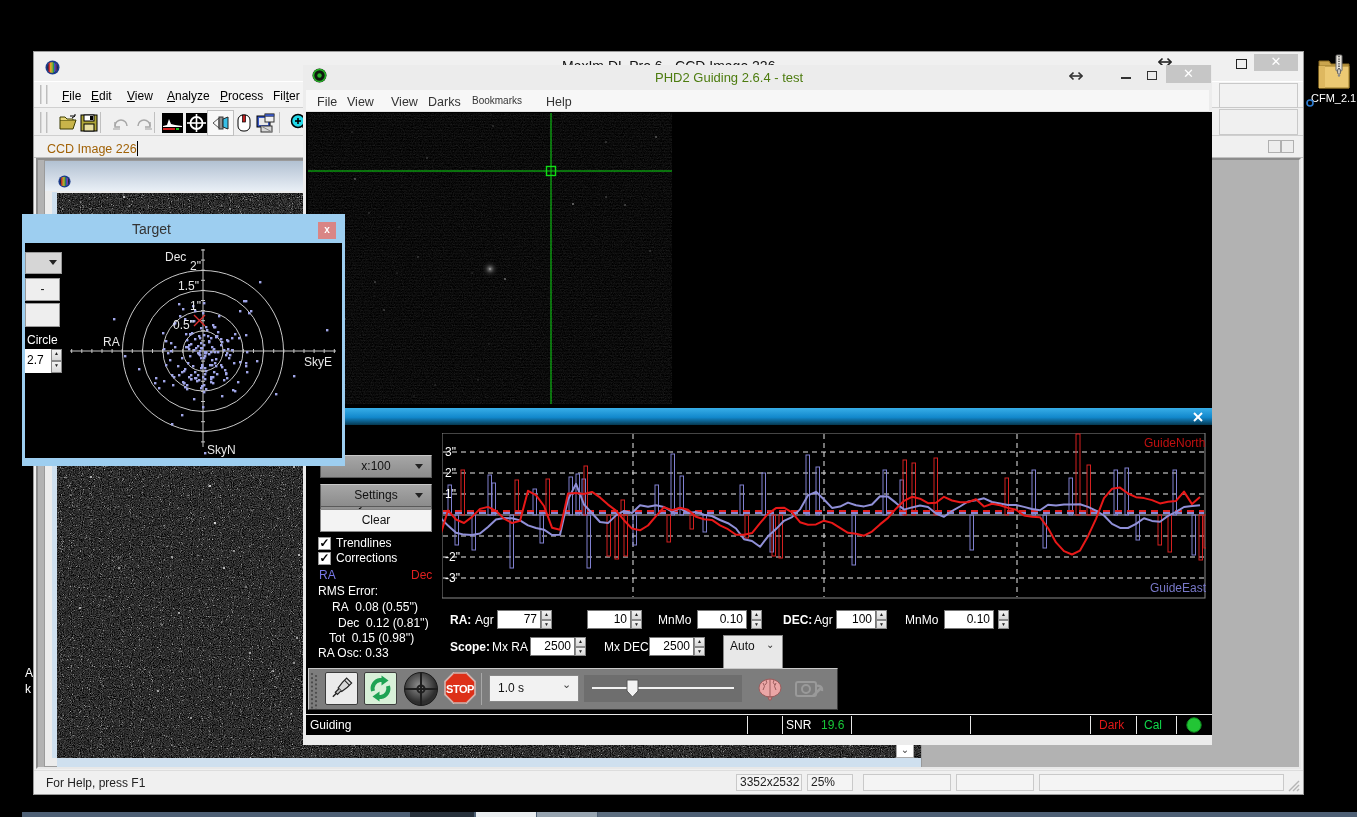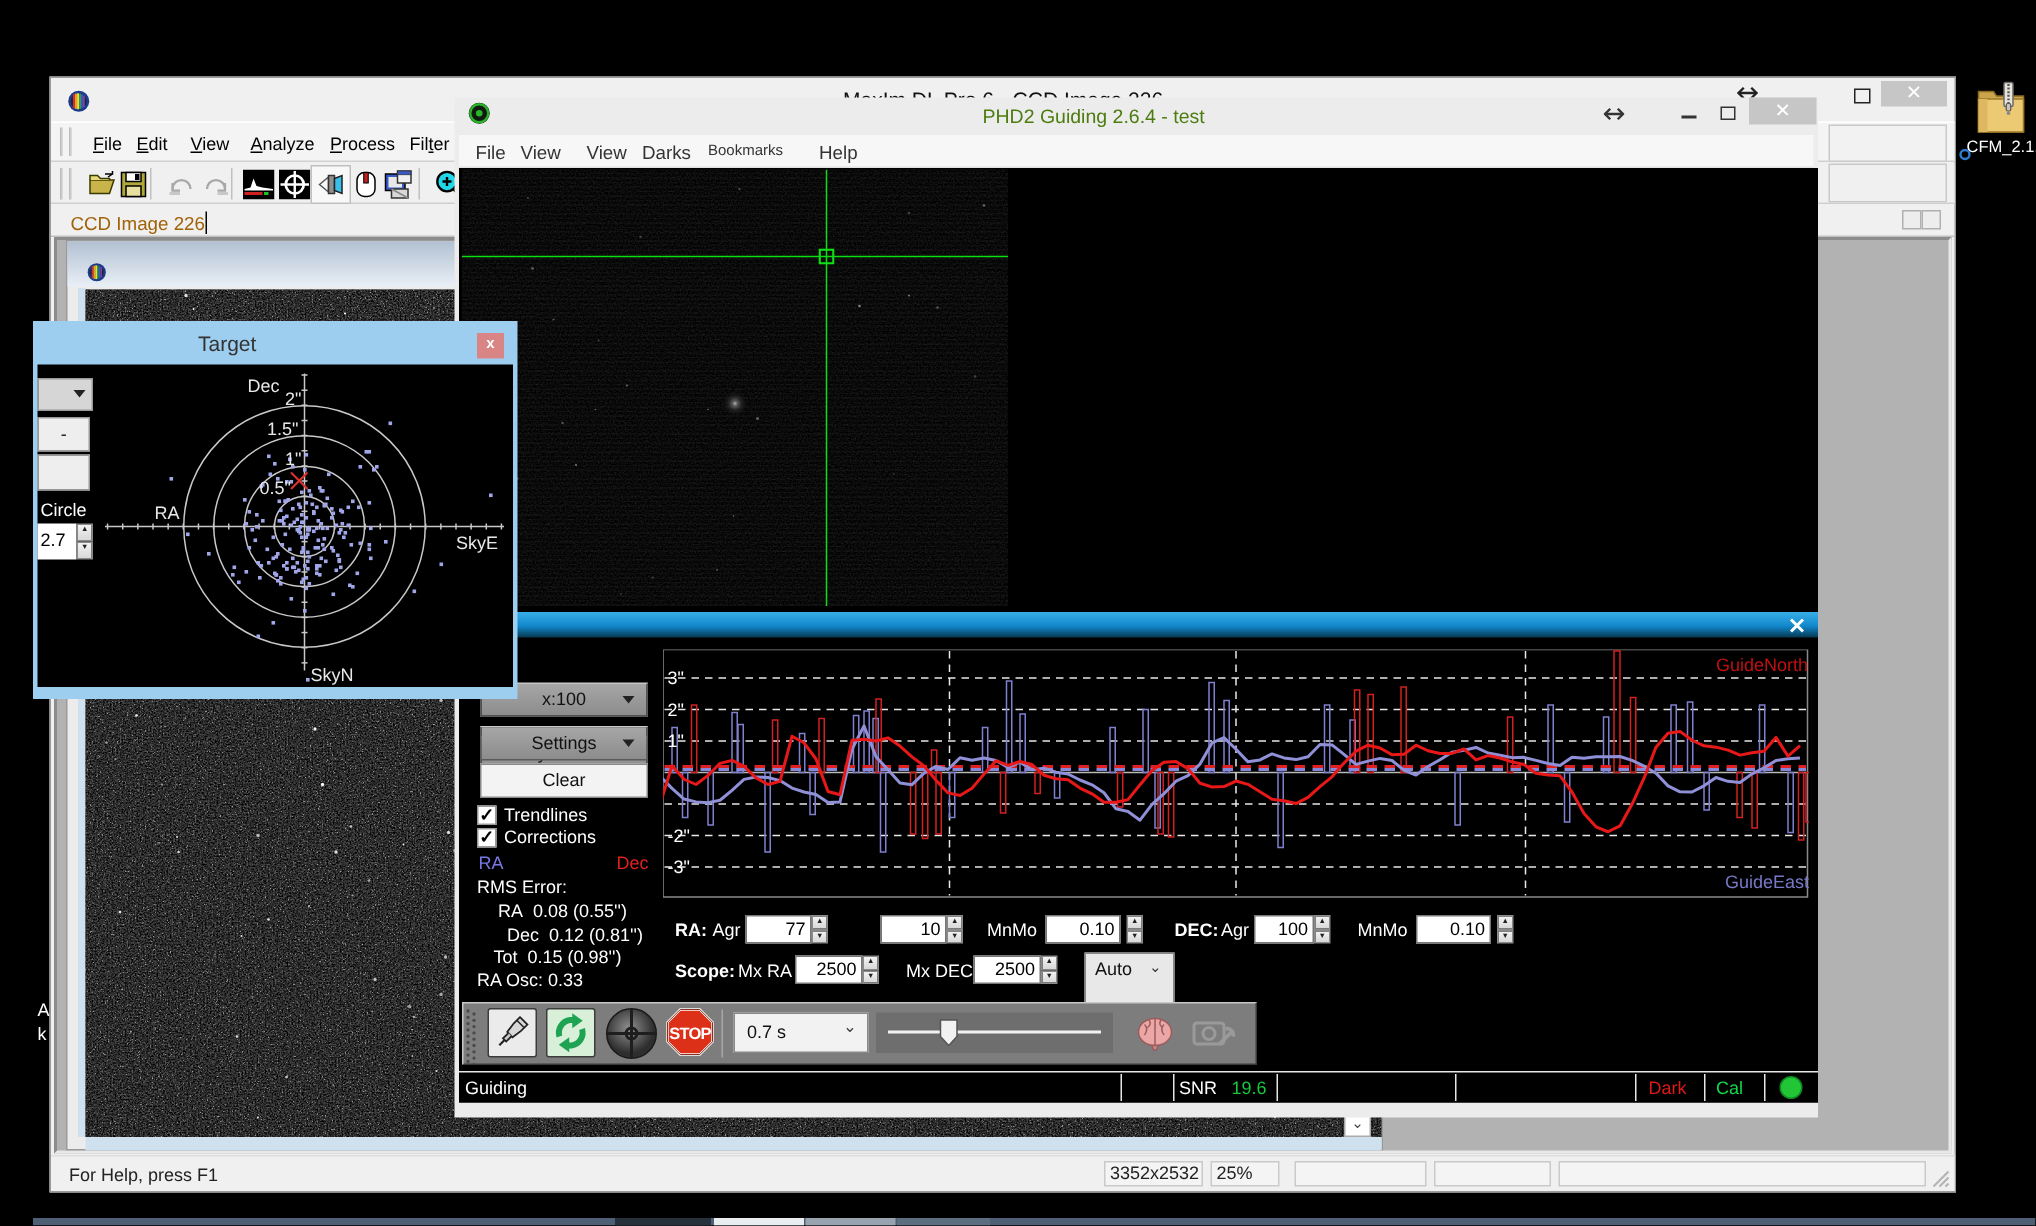--- a/index.html
+++ b/index.html
@@ -676,21 +676,21 @@
       <line x1="1.5" y1="18" x2="34.5" y2="18" stroke="#1e1e1e" stroke-width="2"></line>
       <line x1="18" y1="1.5" x2="18" y2="34.5" stroke="#1e1e1e" stroke-width="2"></line>
       <circle cx="18" cy="18" r="3.6" fill="none" stroke="#1e1e1e" stroke-width="2"></circle>
     </svg>
 <svg class="a" style="left:140px;top:606px" width="34" height="34" viewBox="0 0 34 34">
       <polygon points="10.5,2 23.5,2 32,10.5 32,23.5 23.5,32 10.5,32 2,23.5 2,10.5" fill="#dd3018" stroke="#fff" stroke-width="1.6"></polygon>
       <polygon points="10.5,2 23.5,2 32,10.5 32,23.5 23.5,32 10.5,32 2,23.5 2,10.5" fill="none" stroke="#7a1a08" stroke-width="0.6"></polygon>
       <text x="17" y="21.5" fill="#fff" font-size="11" font-weight="bold" text-anchor="middle" font-family="Liberation Sans" letter-spacing="-0.5">STOP</text>
     </svg>
 <div class="a" style="left:178px;top:608px;width:1px;height:32px;background:#a8a8a8;"></div>
-<div class="a" style="left:186px;top:610px;width:90px;height:27px;background:#f2f2f2;border:1px solid #888;color:#111;font-size:12px;line-height:25px;padding-left:8px;">0.7 s</div>
+<div class="a" style="left:186px;top:610px;width:90px;height:27px;background:#f2f2f2;border:1px solid #888;color:#111;font-size:12px;line-height:25px;padding-left:8px;">1.0 s</div>
 <div class="txt" style="left:259px;top:613px;color:#444;font-size:11px;">⌄</div>
 <div class="a" style="left:281px;top:610px;width:158px;height:27px;background:#6e6e6e;"></div>
 <div class="a" style="left:289px;top:622px;width:142px;height:2px;background:#f2f2f2;"></div>
 <svg class="a" style="left:323px;top:614px" width="13" height="19">
       <path d="M1 1 L12 1 L12 12 L6.5 18 L1 12 Z" fill="#f2f2f2" stroke="#555"></path>
     </svg>
 <svg class="a" style="left:452px;top:609px" width="30" height="30" viewBox="0 0 30 30">
       <ellipse cx="15" cy="14" rx="11" ry="9" fill="#eba6a6" stroke="#9c5c5c"></ellipse>
       <path d="M15 5 L15 23 M8 9 Q11 12 8 16 M21 9 Q18 12 21 16 M11 6 Q13 9 10 11 M19 6 Q17 9 20 11" stroke="#9c5c5c" fill="none"></path>
       <path d="M13 23 L17 23 L16 26 L14 26 Z" fill="#c88" stroke="#9c5c5c"></path>

